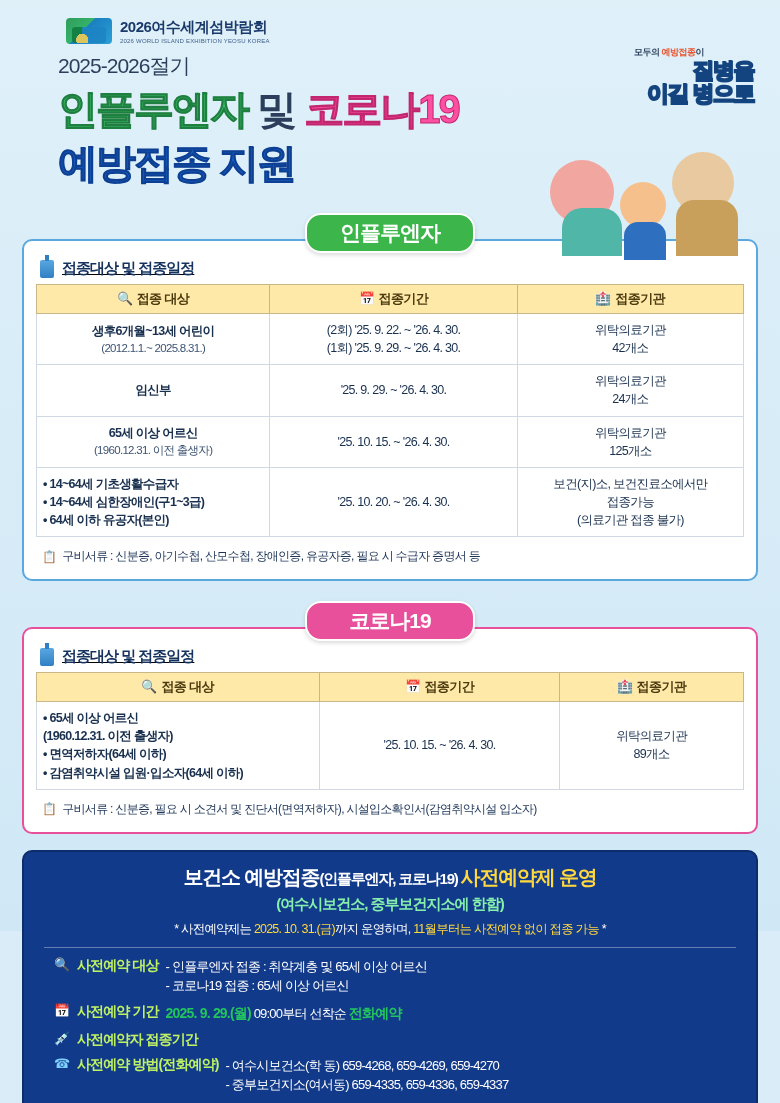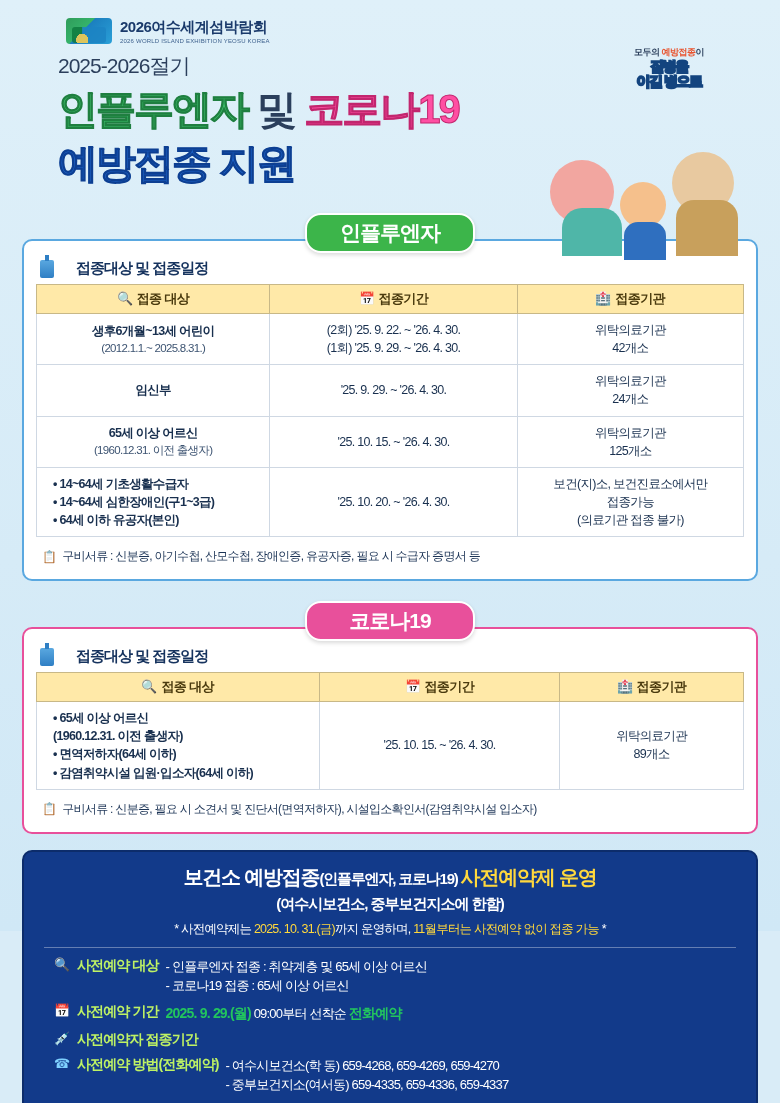--- a/index.html
+++ b/index.html
@@ -42,21 +42,21 @@
   .p { color: #ff4fa3; -webkit-text-stroke: 1px #c2266e; }
   .headline2 { margin-top: 4px; font-size: 40px; font-weight: bold; letter-spacing: -2px; color: #1d63c9; -webkit-text-stroke: 1px #0d3f92; }
 
   
   .badge-art {
     position: absolute; right: 26px; top: 46px; width: 170px; height: 80px; z-index: 2;
   }
   .badge-line0 { font-size: 9px; color: #2b3f5c; text-align: center; font-weight: bold; letter-spacing: -0.5px;}
   .badge-line0 b { color: #e8542f; }
   .badge-line1, .badge-line2 {
-    font-size: 14px; font-weight: bold; letter-spacing: -1.5px; text-align: center;
+    font-size: 22px; font-weight: bold; letter-spacing: -1.5px; text-align: right;
     -webkit-text-stroke: 2px #13447f; color: #ffd83d; line-height: 1.05;
   }
   .badge-line2 { color: #ffffff; }
   .chars {
     position: absolute; right: 10px; top: 130px; width: 230px; height: 130px; z-index: 1;
   }
   .ch { position: absolute; border-radius: 50%; }
 
   
   .pill {
@@ -66,56 +66,56 @@
   }
   .pill-flu { background: #3cb54a; border: 2px solid #fff; box-shadow: 0 2px 4px rgba(0,0,0,.15); }
   .pill-cov { background: #e8509b; border: 2px solid #fff; box-shadow: 0 2px 4px rgba(0,0,0,.15); }
 
   
   .card {
     background: #fff; border: 2px solid #5aa8e0; border-radius: 10px;
     margin-top: -14px; padding: 18px 12px 10px 12px; position: relative;
   }
   .card.cov { border-color: #e8509b; }
-  .card-head { display: flex; align-items: center; gap: 22px; padding: 0 4px 6px 4px; }
+  .card-head { display: flex; align-items: center; gap: 8px; padding: 0 4px 6px 4px; text-decoration: underline; }
   .card-head-title { font-size: 15px; font-weight: bold; color: #16335e; letter-spacing: -1px; }
   .ico { width: 14px; height: 18px; display: inline-block; position: relative; }
   .ico-vaccine { background: linear-gradient(#5aa8e0,#2f7fc4); border-radius: 2px; }
   .ico-vaccine::after { content:""; position:absolute; left:5px; top:-5px; width:4px; height:6px; background:#2f7fc4; }
 
   table { width: 100%; border-collapse: collapse; table-layout: fixed; }
   th {
     background: #ffe9a8; border: 1px solid #c8b887; font-size: 13px; font-weight: bold;
     color: #4a3a0e; padding: 5px 0; letter-spacing: -0.6px;
   }
   .cov th { background: #ffe9a8; }
   td {
     border: 1px solid #cfd8e3; font-size: 12.5px; color: #19304f; padding: 7px 8px;
     text-align: center; letter-spacing: -0.7px; line-height: 1.45;
   }
-  td.left { text-align: left; padding-left: 16px; }
+  td.left { text-align: left; padding-left: 6px; }
   .sm { font-size: 11.5px; color: #3d5472; }
   .bold { font-weight: bold; }
   .th-ico { margin-right: 4px; }
 
   .note {
     display: flex; align-items: center; gap: 6px;
     margin-top: 7px; padding: 4px 6px; font-size: 12px; color: #1d3557; letter-spacing: -0.7px;
   }
   .note-ico { color: #3cb54a; font-size: 12px; }
 
   
   .panel {
     margin-top: 16px; background: #123a8a; border-radius: 10px; padding: 12px 16px 16px 16px;
     border: 2px solid #0c2c6b;
   }
   .panel-title { text-align: center; font-size: 20px; font-weight: bold; letter-spacing: -1.2px; color: #fff; }
   .panel-title .y { color: #ffd83d; }
   .panel-title .sm2 { font-size: 15px; }
-  .panel-sub { text-align: center; font-size: 15px; font-weight: bold; color: #ffffff; margin-top: 4px; letter-spacing: -1px; }
+  .panel-sub { text-align: center; font-size: 15px; font-weight: bold; color: #86efac; margin-top: 4px; letter-spacing: -1px; }
   .panel-note { text-align: center; font-size: 12.5px; color: #ffd83d; margin-top: 7px; letter-spacing: -0.8px; }
   .panel-note .w { color: #fff; }
   .divider { height: 1px; background: rgba(255,255,255,.35); margin: 9px 4px; }
   .prow { display: flex; align-items: flex-start; gap: 7px; margin: 7px 0 0 14px; }
   .prow .lbl { font-size: 14px; font-weight: bold; color: #bef264; letter-spacing: -0.9px; white-space: nowrap; }
   .prow .val { font-size: 13px; color: #fff; letter-spacing: -0.8px; line-height: 1.5; }
   .prow .val .hi { color: #22c55e; font-weight: bold; font-size: 14px; }
   .picon { font-size: 13px; color: #7fd1ff; width: 16px; text-align: center; }
 </style>
 </head>

